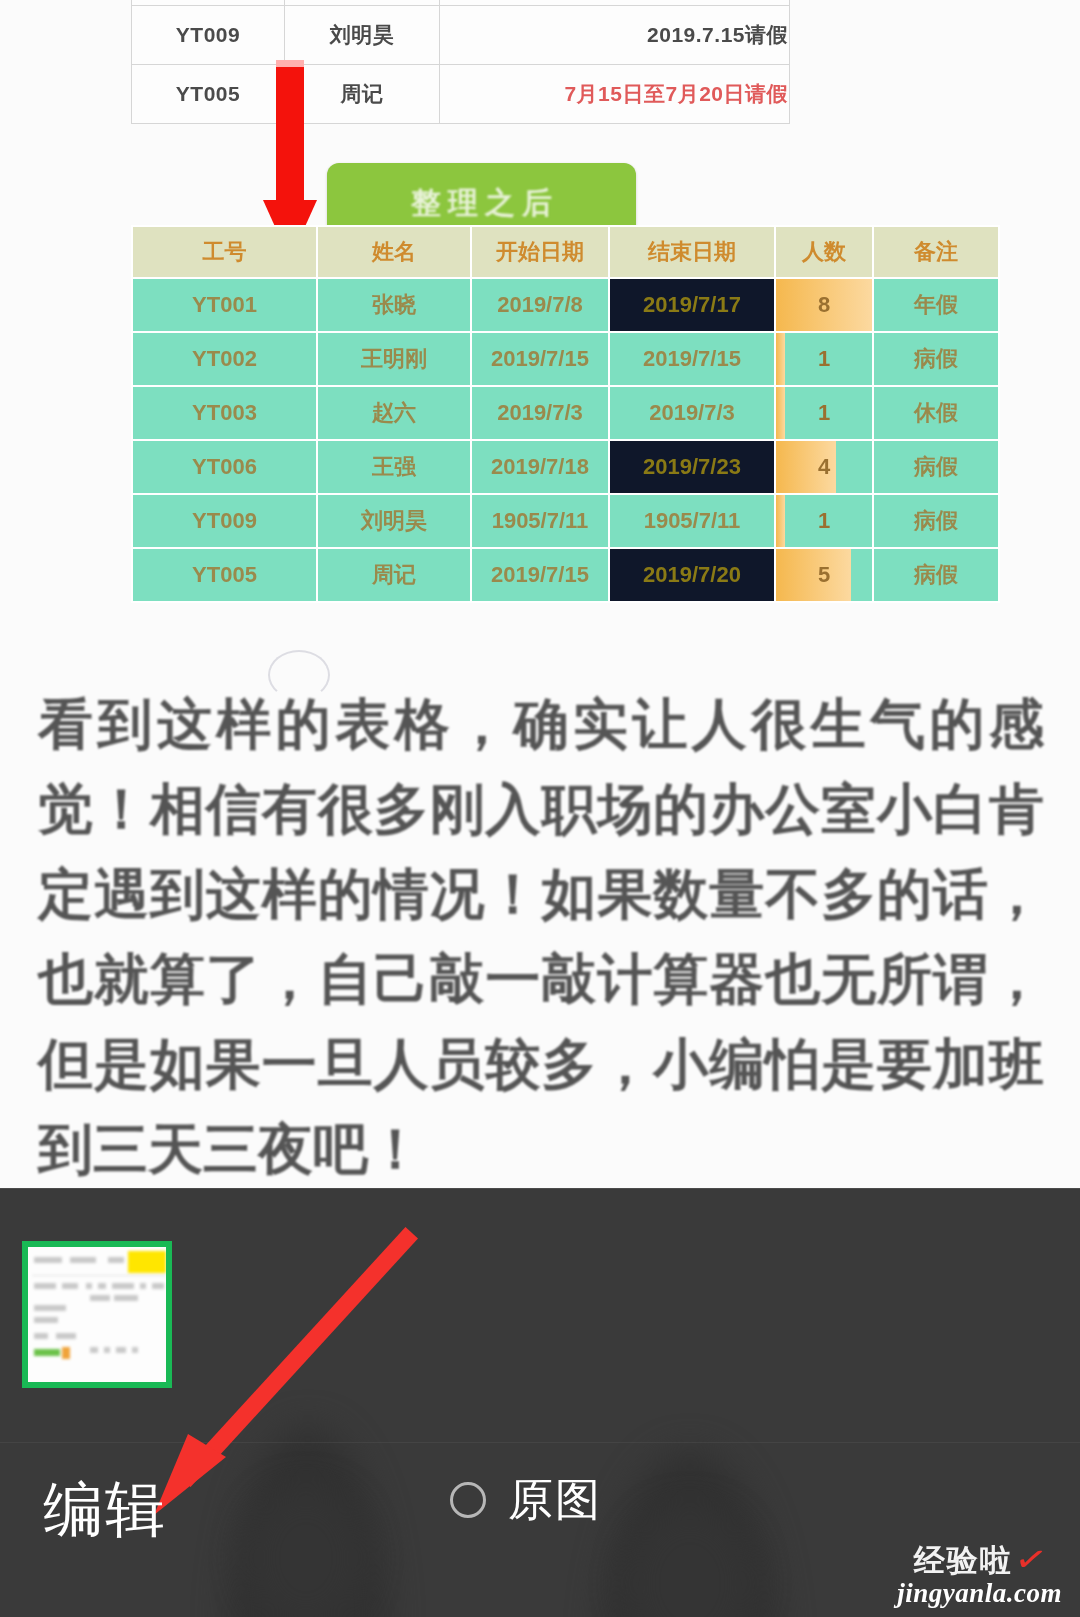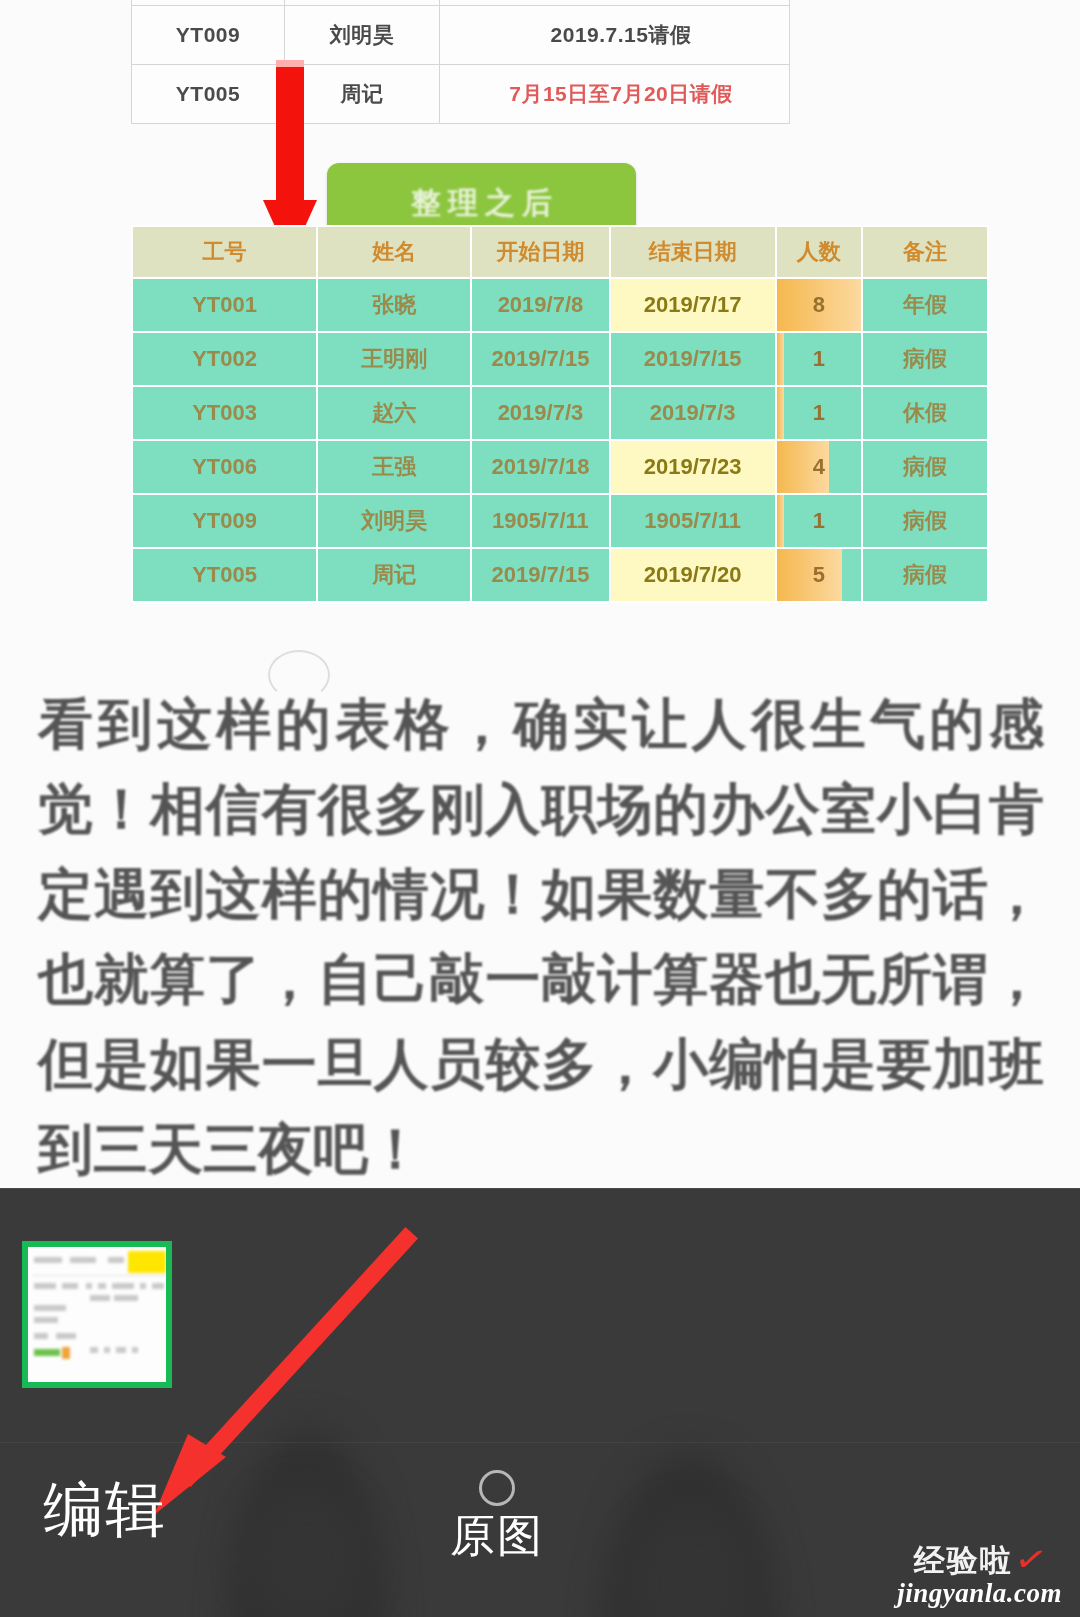--- a/index.html
+++ b/index.html
@@ -39,21 +39,21 @@
     border: 1px solid #d6d6d6;
     height: 56px;
     font-size: 21px;
     color: #4a4a4a;
     font-weight: bold;
     letter-spacing: .5px;
     filter: blur(.45px);
   }
   .messy-table td.c-id   { width: 150px; text-align: center; }
   .messy-table td.c-name { width: 152px; text-align: center; }
-  .messy-table td.c-note { width: 334px; text-align: center; padding-left: 14px; }
+  .messy-table td.c-note { width: 334px; text-align: right; padding-left: 14px; }
   .messy-table td.red    { color: #e05a5a; }
 
   
   #down-arrow {
     position: absolute;
     left: 263px;
     top: 60px;
     width: 54px;
     height: 200px;
   }
@@ -112,28 +112,28 @@
     position: relative;
     overflow: hidden;
     padding: 0;
   }
   .neat-table th {
     background: #dfe2c0;
     color: #cf8b2e;
     height: 50px;
   }
   .neat-table td { background: #7ddfc0; color: #9a8a4c; }
-  .neat-table td.yellow { background: #fef9c3; color: #8a7a15; }
+  .neat-table td.yellow { background: #0f172a; color: #8a7a15; }
   .neat-table td.cnt { color: #9a7030; }
 
   .col-id   { width: 183px; }
   .col-name { width: 152px; }
   .col-sd   { width: 136px; }
   .col-ed   { width: 164px; }
-  .col-cnt  { width: 84px; margin-top: 48px; }
+  .col-cnt  { width: 96px; margin-top: 48px; }
   .col-note { width: 124px; }
 
   
   .bar {
     position: absolute;
     left: 0; top: 0; bottom: 0;
     background: linear-gradient(to right, #f5b84e, #fcd9a0);
   }
   .bar-val { position: relative; z-index: 2; }
 
@@ -222,21 +222,21 @@
     color: #ffffff;
     letter-spacing: 2px;
     font-family: "DejaVu Sans", "Liberation Sans", sans-serif;
   }
   #original-group {
     position: absolute;
     left: 450px;
     top: 1470px;
     display: flex;
     align-items: center;
-    flex-direction: column;
+    gap: 22px;
   }
   #radio-circle {
     width: 36px; height: 36px;
     border: 3px solid #b7b7b7;
     border-radius: 50%;
     box-sizing: border-box;
   }
   #original-label {
     font-size: 45px;
     color: #ffffff;

